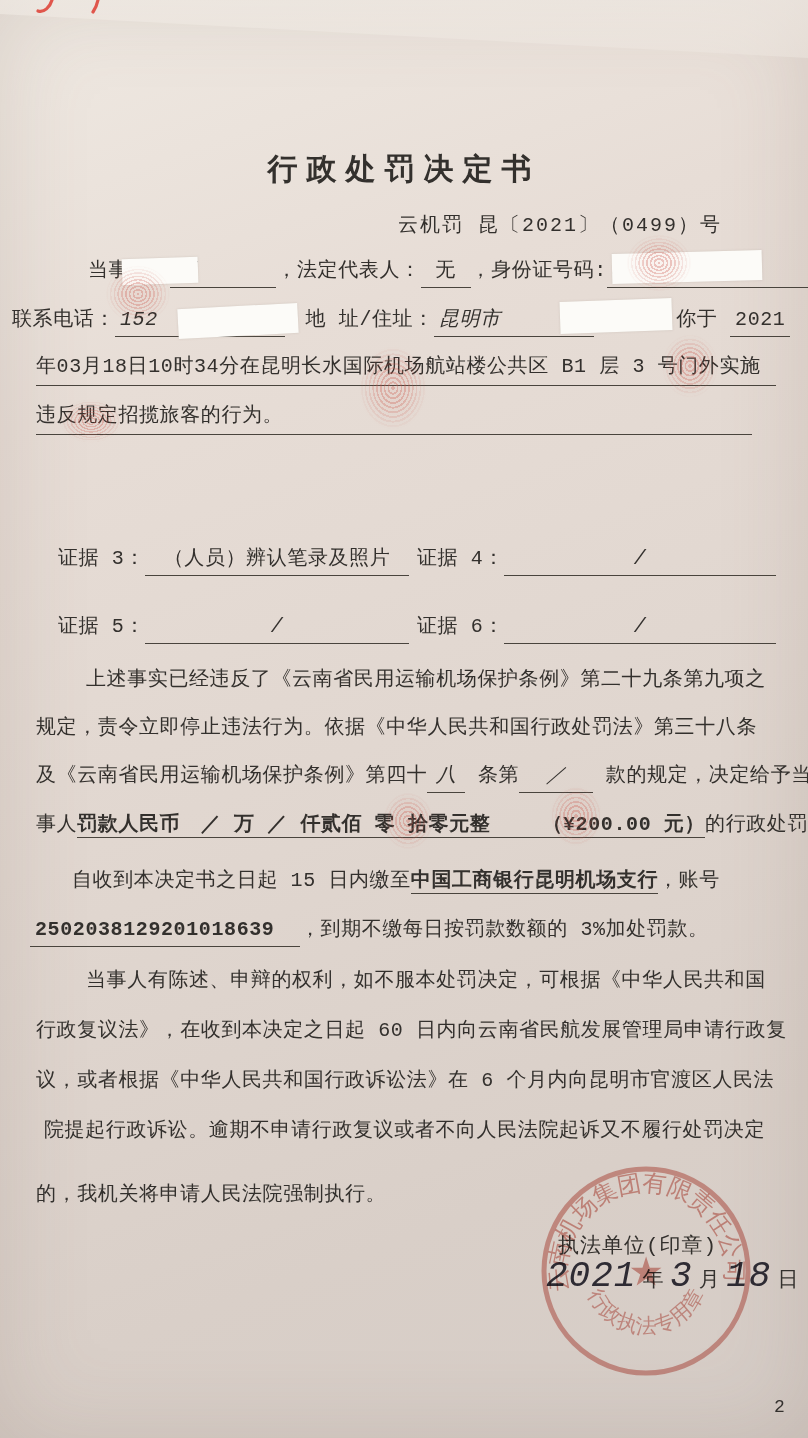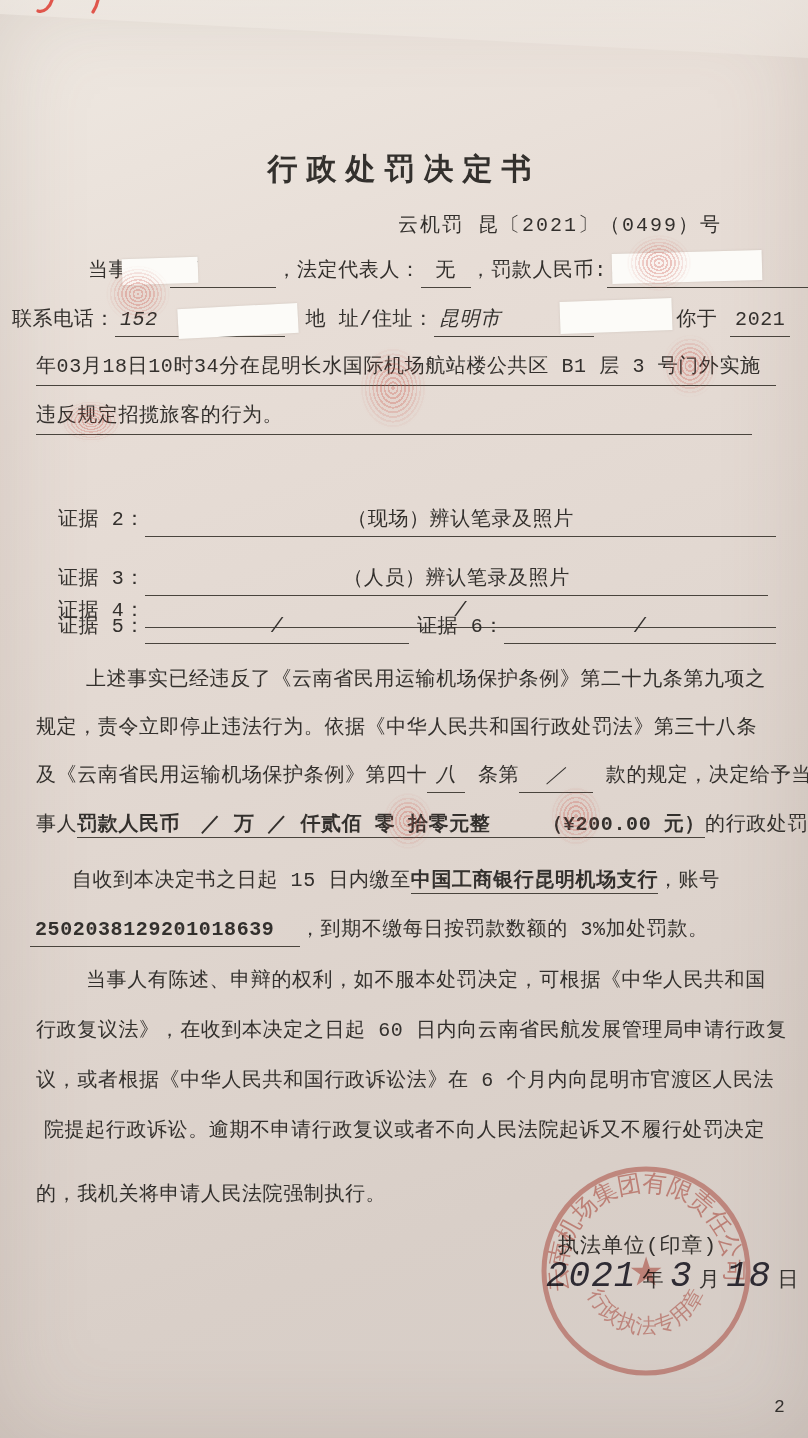--- a/index.html
+++ b/index.html
@@ -57,38 +57,34 @@
 
   <svg class="penmarks" width="160" height="22" viewBox="0 0 160 22">
     <path d="M52,0 C50,7 44,13 38,11" stroke="#e0564c" stroke-width="3.2" fill="none" stroke-linecap="round"></path>
     <path d="M98,0 C97,5 95,9 93,12" stroke="#e0564c" stroke-width="3.2" fill="none" stroke-linecap="round"></path>
   </svg>
 
   <div class="line title">行政处罚决定书</div>
   <div class="line docnum">云机罚 昆〔2021〕（0499）号</div>
 
   <div class="line" style="top:256px;left:88px;">
-    <span>当事人：</span><span class="u hand" style="min-width:96px;text-align:left;">高</span><span>，法定代表人：</span><span class="u" style="min-width:40px;">无</span><span>，罚款人民币:</span><span class="u hand" style="min-width:220px;text-align:left;">5202</span>
+    <span>当事人：</span><span class="u hand" style="min-width:96px;text-align:left;">高</span><span>，法定代表人：</span><span class="u" style="min-width:40px;">无</span><span>，身份证号码:</span><span class="u hand" style="min-width:220px;text-align:left;">5202</span>
   </div>
 
   <div class="line" style="top:305px;left:12px;">
     <span>联系电话：</span><span class="u hand" style="min-width:160px;text-align:left;">152</span><span>，地 址/住址：</span><span class="u hand" style="min-width:150px;text-align:left;">昆明市</span><span>，经查，你于</span> <span class="u">2021</span>
   </div>
 
   <div class="line ruled" style="top:352px;left:36px;width:740px;">年03月18日10时34分在昆明长水国际机场航站楼公共区 B1 层 3 号门外实施</div>
   <div class="line ruled" style="top:401px;left:36px;width:716px;">违反规定招揽旅客的行为。</div>
 
 
   <div class="ev-row" style="top:505px;">
-    <div class="ev-pair">
-      <span class="ev-label">证据 2：</span>
-      <span class="ev-val">（现场）辨认笔录及照片</span>
-    </div>
   </div>
-  <div class="ev-row" style="top:564px;flex-direction:column;">
+  <div class="ev-row" style="top:544px;">
     <div class="ev-pair">
       <span class="ev-label">证据 3：</span>
       <span class="ev-val">（人员）辨认笔录及照片</span>
     </div>
     <div class="ev-pair">
       <span class="ev-label">证据 4：</span>
       <span class="ev-val hand">/</span>
     </div>
   </div>
   <div class="ev-row" style="top:612px;">

